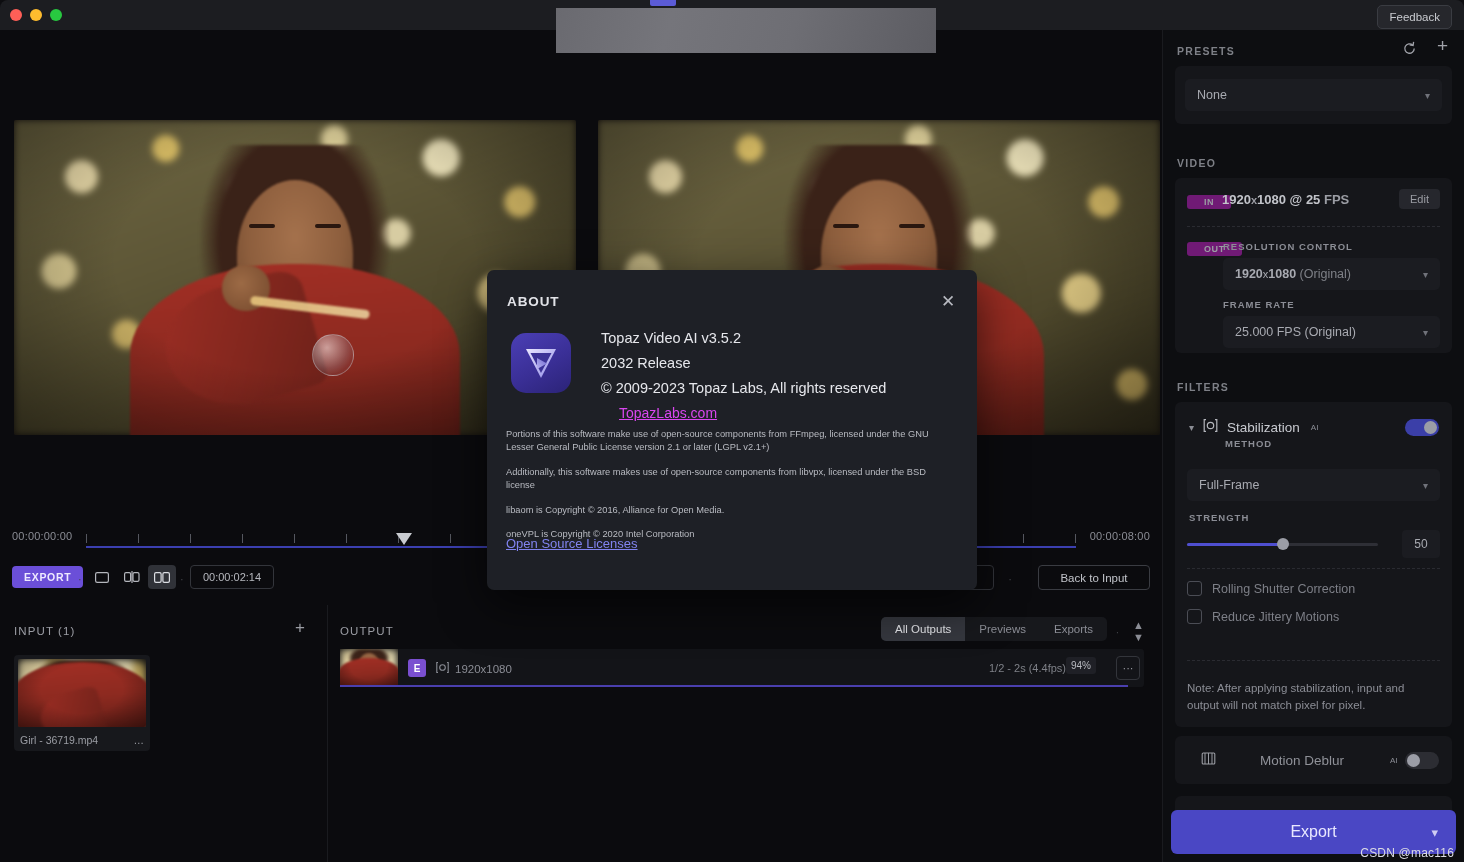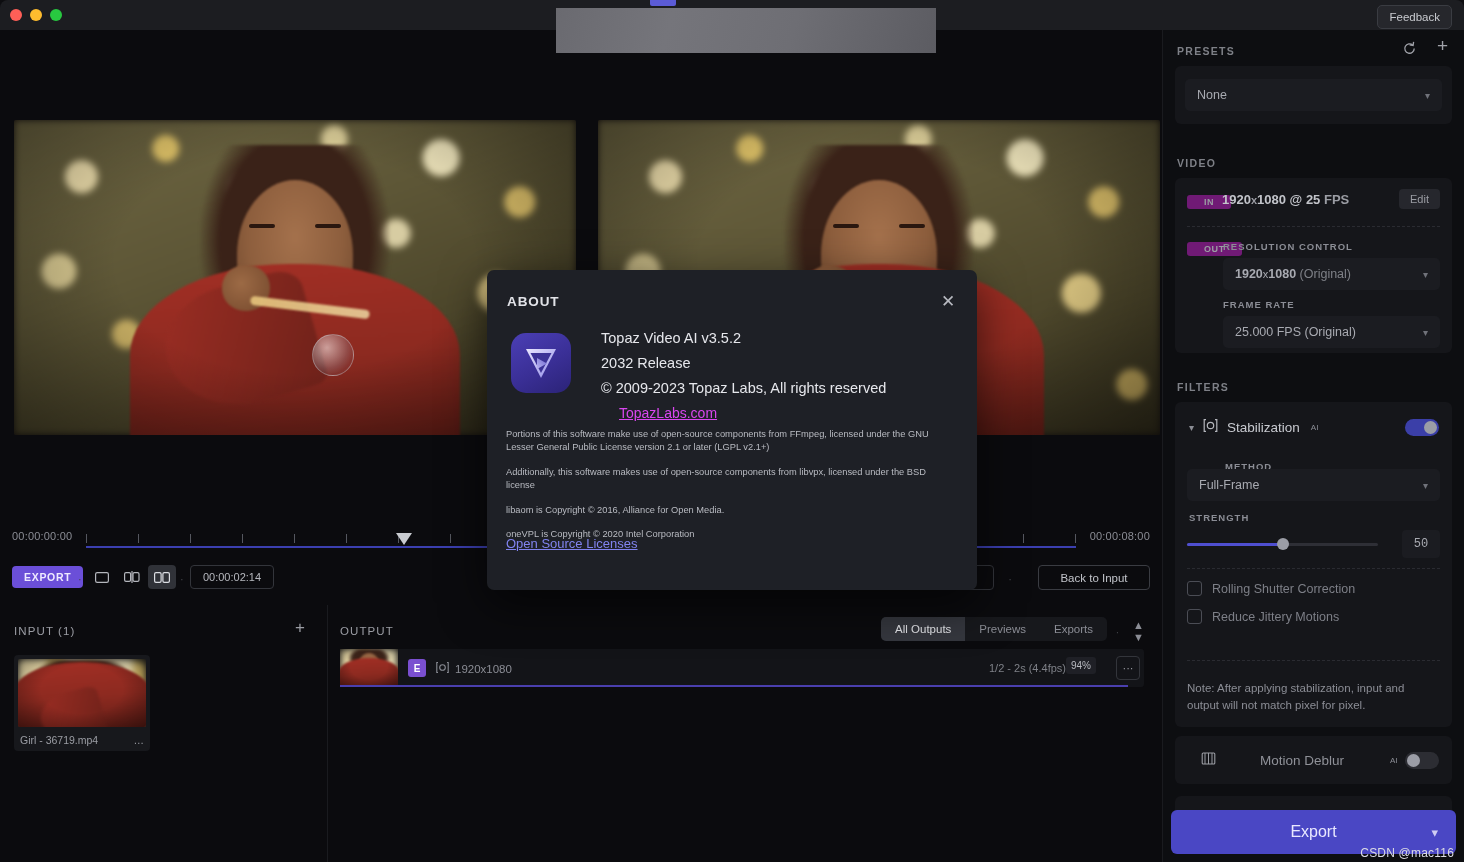--- a/index.html
+++ b/index.html
@@ -610,28 +610,28 @@
               <circle cx="7.5" cy="7.5" r="3.2" fill="none" stroke="#b4b6bc" stroke-width="1.2"></circle>
             </svg>
         </span>
         <span class="filter-name">Stabilization</span>
         <span class="ai-sup">AI</span>
         <span class="toggle on" style="position:absolute;right:0;top:1px;">
             <i></i>
           </span>
       </div>
 
-      <div style="position:absolute;left:14px;top:59px;padding-left:36px;" class="mini-label">METHOD</div>
+      <div style="position:absolute;left:14px;top:36px;padding-left:36px;" class="mini-label">METHOD</div>
       <div class="select" style="position:absolute;left:12px;top:67px;width:253px;">
         <span>Full-Frame</span>
         <span class="chev">▾</span>
       </div>
 
       <div style="position:absolute;left:14px;top:110px;" class="mini-label">STRENGTH</div>
-      <div style="position:absolute;left:12px;top:128px;right:12px;display:flex;align-items:center;gap:24px;font-family:Liberation Mono, monospace;">
+      <div style="position:absolute;left:12px;top:128px;right:12px;display:flex;align-items:center;gap:24px;">
         <div class="slider-track">
           <div class="slider-fill"></div>
           <div class="slider-knob"></div>
         </div>
         <div class="num-box">50</div>
       </div>
 
       <div class="dashed" style="position:absolute;left:12px;right:12px;top:166px;"></div>
 
       <div style="position:absolute;left:12px;top:166px;right:12px;">

